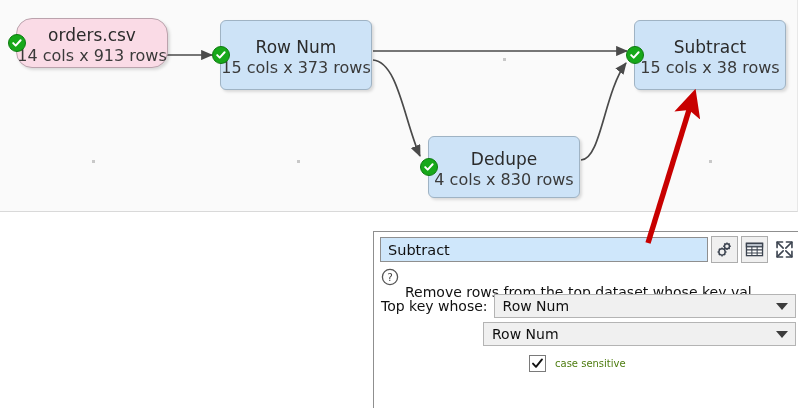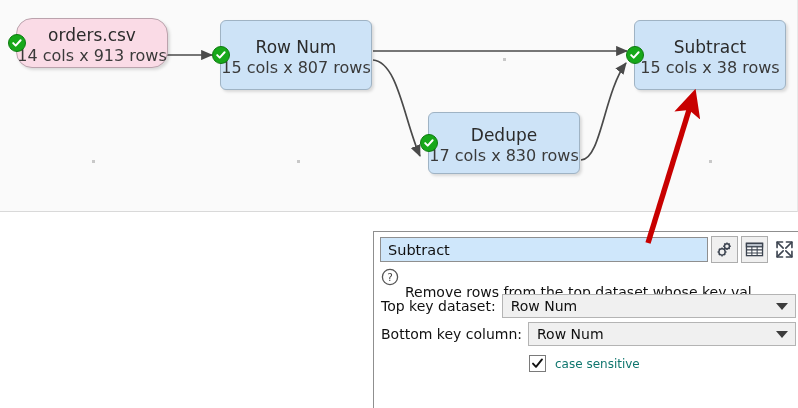--- a/index.html
+++ b/index.html
@@ -205,22 +205,22 @@
   .check-spacer { width: 155px; flex: 0 0 auto; }
   .checkbox {
     width: 17px; height: 17px;
     border: 1px solid #7a7a7a;
     background: #fff;
     box-sizing: border-box;
     display: flex; align-items: center; justify-content: center;
     flex: 0 0 auto;
   }
   .check-label {
-    font-size: 12px;
-    color: #0f766e;
+    font-size: 10px;
+    color: #4d7c0f;
     margin-left: 9px;
     white-space: nowrap;
   }
 
   
   #annotation {
     position: absolute;
     left: 0; top: 0;
     width: 798px; height: 408px;
     pointer-events: none;
@@ -261,31 +261,31 @@
     <div class="node-sub">14 cols x 913 rows</div>
     <div class="status-badge">
       <svg width="12" height="12" viewBox="0 0 12 12">
           <path d="M2.2,6.1 L4.7,8.6 L9.6,3.3" fill="none" stroke="#ffffff" stroke-width="2" stroke-linecap="round" stroke-linejoin="round"></path>
         </svg>
     </div>
   </div>
 
   <div class="node blue" style="left:220px; top:20px; width:152px; height:70px;">
     <div class="node-title">Row Num</div>
-    <div class="node-sub">15 cols x 807 rows</div>
+    <div class="node-sub">15 cols x 373 rows</div>
     <div class="status-badge">
       <svg width="12" height="12" viewBox="0 0 12 12">
           <path d="M2.2,6.1 L4.7,8.6 L9.6,3.3" fill="none" stroke="#ffffff" stroke-width="2" stroke-linecap="round" stroke-linejoin="round"></path>
         </svg>
     </div>
   </div>
 
-  <div class="node blue" style="left:428px; top:112px; width:152px; height:62px;">
+  <div class="node blue" style="left:428px; top:136px; width:152px; height:62px;">
     <div class="node-title">Dedupe</div>
-    <div class="node-sub">17 cols x 830 rows</div>
+    <div class="node-sub">4 cols x 830 rows</div>
     <div class="status-badge">
       <svg width="12" height="12" viewBox="0 0 12 12">
           <path d="M2.2,6.1 L4.7,8.6 L9.6,3.3" fill="none" stroke="#ffffff" stroke-width="2" stroke-linecap="round" stroke-linejoin="round"></path>
         </svg>
     </div>
   </div>
 
   <div class="node blue" style="left:634px; top:20px; width:152px; height:70px;">
     <div class="node-title">Subtract</div>
     <div class="node-sub">15 cols x 38 rows</div>
@@ -345,30 +345,29 @@
     <span style="flex:0 0 auto;">
       <svg width="18" height="18" viewBox="0 0 18 18">
         <circle cx="9" cy="9" r="7.6" fill="none" stroke="#555" stroke-width="1.3"></circle>
         <text x="9" y="13.2" font-family="DejaVu Sans, sans-serif" font-size="10.5" fill="#444" text-anchor="middle">?</text>
       </svg>
     </span>
     <span class="help-text">Remove rows from the top dataset whose key val...</span>
   </div>
 
   <div class="form-row">
-    <span class="form-label">Top key dataset:</span>
+    <span class="form-label">Top key whose:</span>
     <span style="flex:0 0 auto; width:0;"></span>
     <div class="combo" style="margin-left:auto; max-width:313px;">
       <span>Row Num</span>
       <span class="caret"></span>
     </div>
   </div>
 
   <div class="form-row">
-    <span class="form-label">Bottom key column:</span>
     <div class="combo" style="margin-left:auto; max-width:313px;">
       <span>Row Num</span>
       <span class="caret"></span>
     </div>
   </div>
 
   <div class="check-row">
     <div class="check-spacer"></div>
     <div class="checkbox">
       <svg width="13" height="13" viewBox="0 0 13 13">

